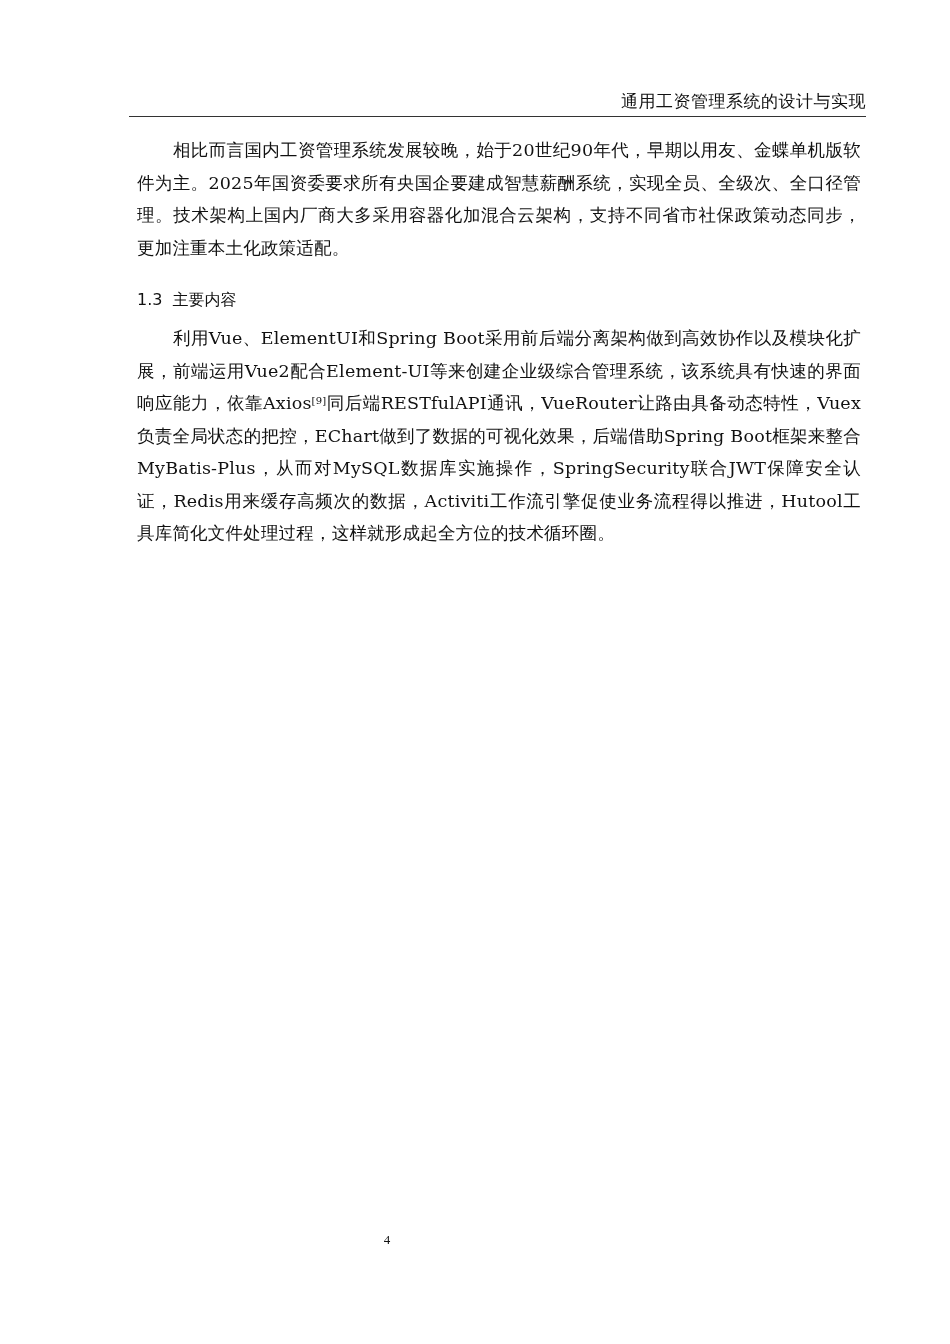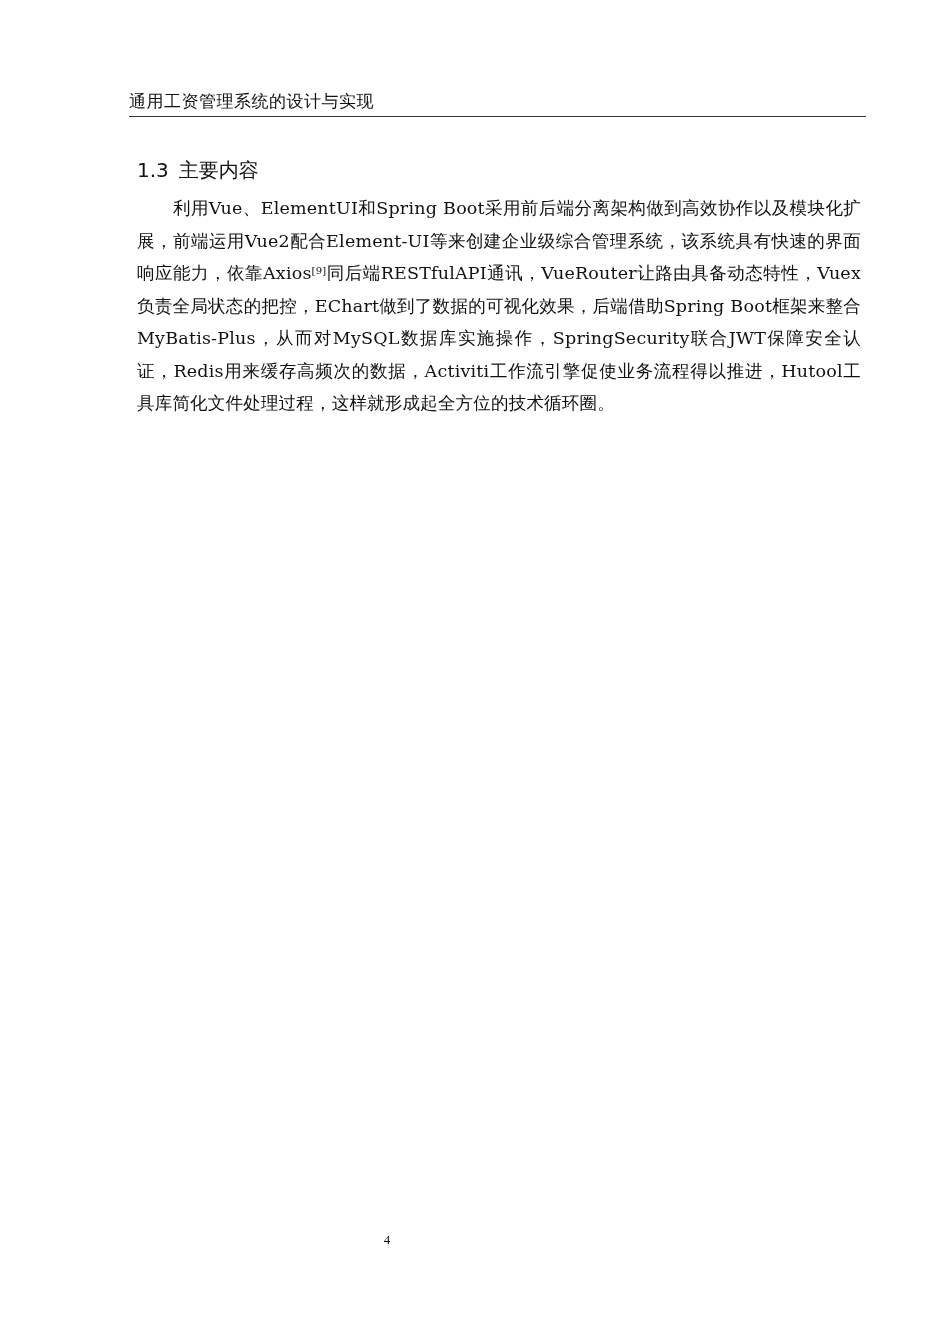--- a/index.html
+++ b/index.html
@@ -15,21 +15,21 @@
       font-family: "DejaVu Serif", "Liberation Serif", serif;
       color: #111111;
     }
     .page-header {
       position: absolute;
       left: 129px;
       top: 88px;
       width: 737px;
       height: 28px;
       border-bottom: 1.5px solid #333333;
-      text-align: left;
+      text-align: right;
     }
     .page-header-title {
       font-size: 17px;
       line-height: 26px;
       letter-spacing: 0.5px;
       font-family: "DejaVu Serif", "Liberation Serif", serif;
     }
     .content {
       position: absolute;
       left: 137px;
@@ -44,21 +44,21 @@
       text-align-last: left;
       letter-spacing: 0.2px;
       word-break: break-all;
     }
     .para.indent {
       text-indent: 36px;
     }
     .section-heading {
       margin: 18px 0 4px 0;
       font-family: "DejaVu Sans", "Liberation Sans", sans-serif;
-      font-size: 20px;
+      font-size: 16px;
       line-height: 36px;
       font-weight: normal;
     }
     .section-number {
       margin-right: 10px;
     }
     sup.cite {
       font-size: 10px;
       vertical-align: top;
       position: relative;
@@ -75,19 +75,20 @@
     }
   </style>
 </head>
 <body>
 
 <div class="page-header">
   <span class="page-header-title">通用工资管理系统的设计与实现</span>
 </div>
 
 <div class="content">
+  <p class="para indent">相比而言国内工资管理系统发展较晚，始于20世纪90年代，早期以用友、金蝶单机版软件为主。2025年国资委要求所有央国企要建成智慧薪酬系统，实现全员、全级次、全口径管理。技术架构上国内厂商大多采用容器化加混合云架构，支持不同省市社保政策动态同步，更加注重本土化政策适配。</p>
 
   <h2 class="section-heading"><span class="section-number">1.3</span><span>主要内容</span></h2>
 
   <p class="para indent"><span>利用Vue、ElementUI和Spring Boot采用前后端分离架构做到高效协作以及模块化扩展，前端运用Vue2配合Element-UI等来创建企业级综合管理系统，该系统具有快速的界面响应能力，依靠Axios</span><sup class="cite">[9]</sup><span>同后端RESTfulAPI通讯，VueRouter让路由具备动态特性，Vuex负责全局状态的把控，EChart做到了数据的可视化效果，后端借助Spring Boot框架来整合MyBatis-Plus，从而对MySQL数据库实施操作，SpringSecurity联合JWT保障安全认证，Redis用来缓存高频次的数据，Activiti工作流引擎促使业务流程得以推进，Hutool工具库简化文件处理过程，这样就形成起全方位的技术循环圈。</span></p>
 </div>
 
 <div class="page-number">4</div>
 
 </body></html>

